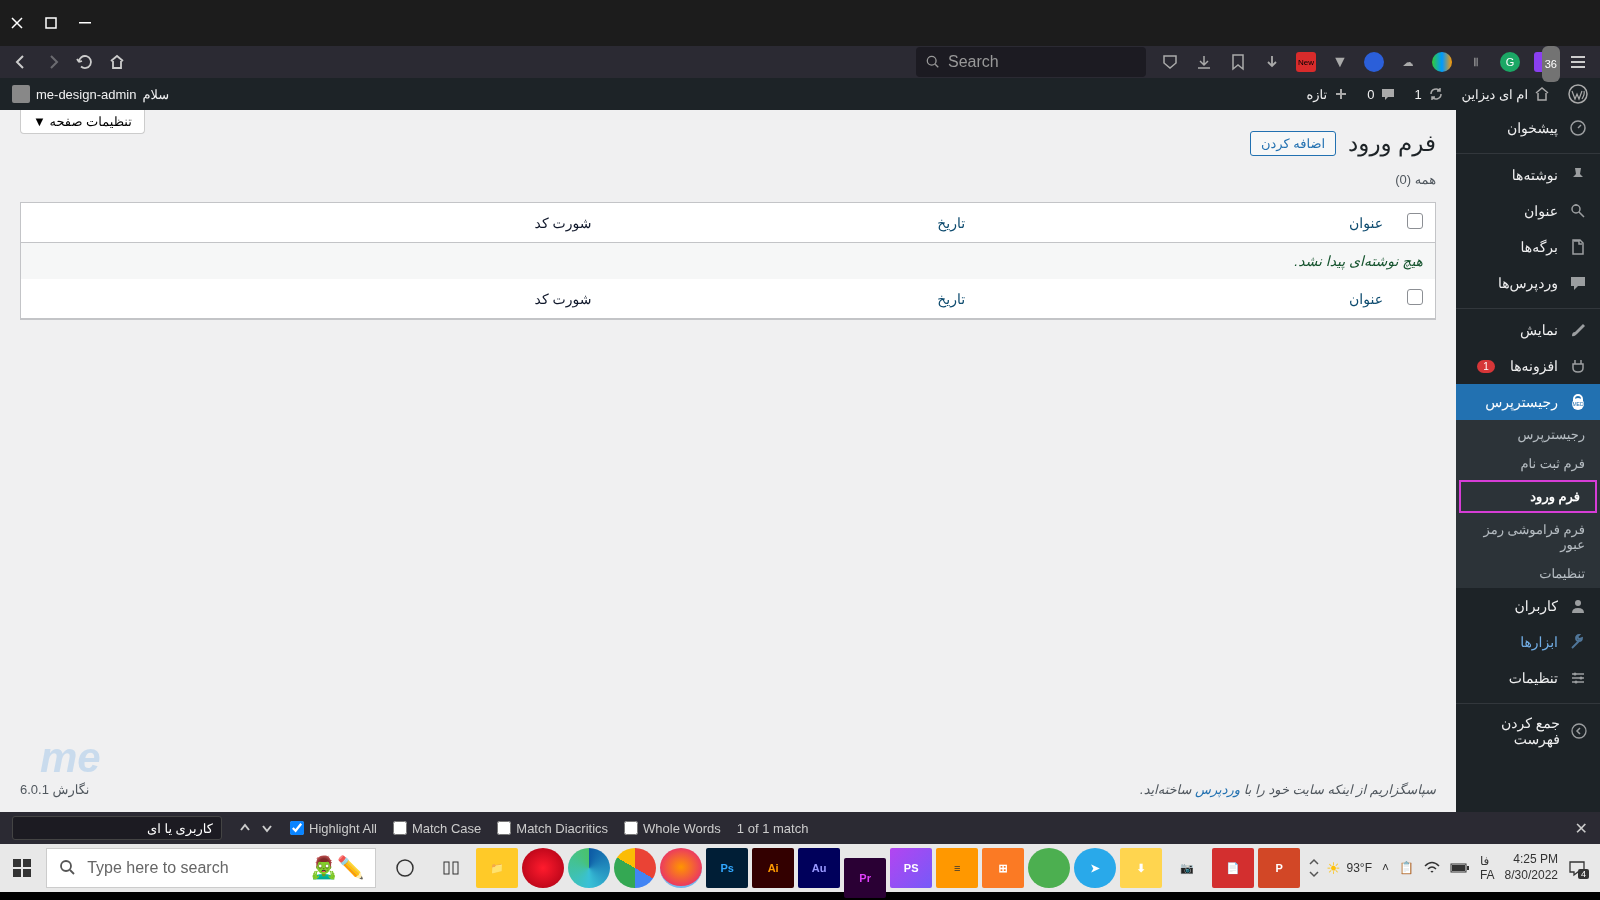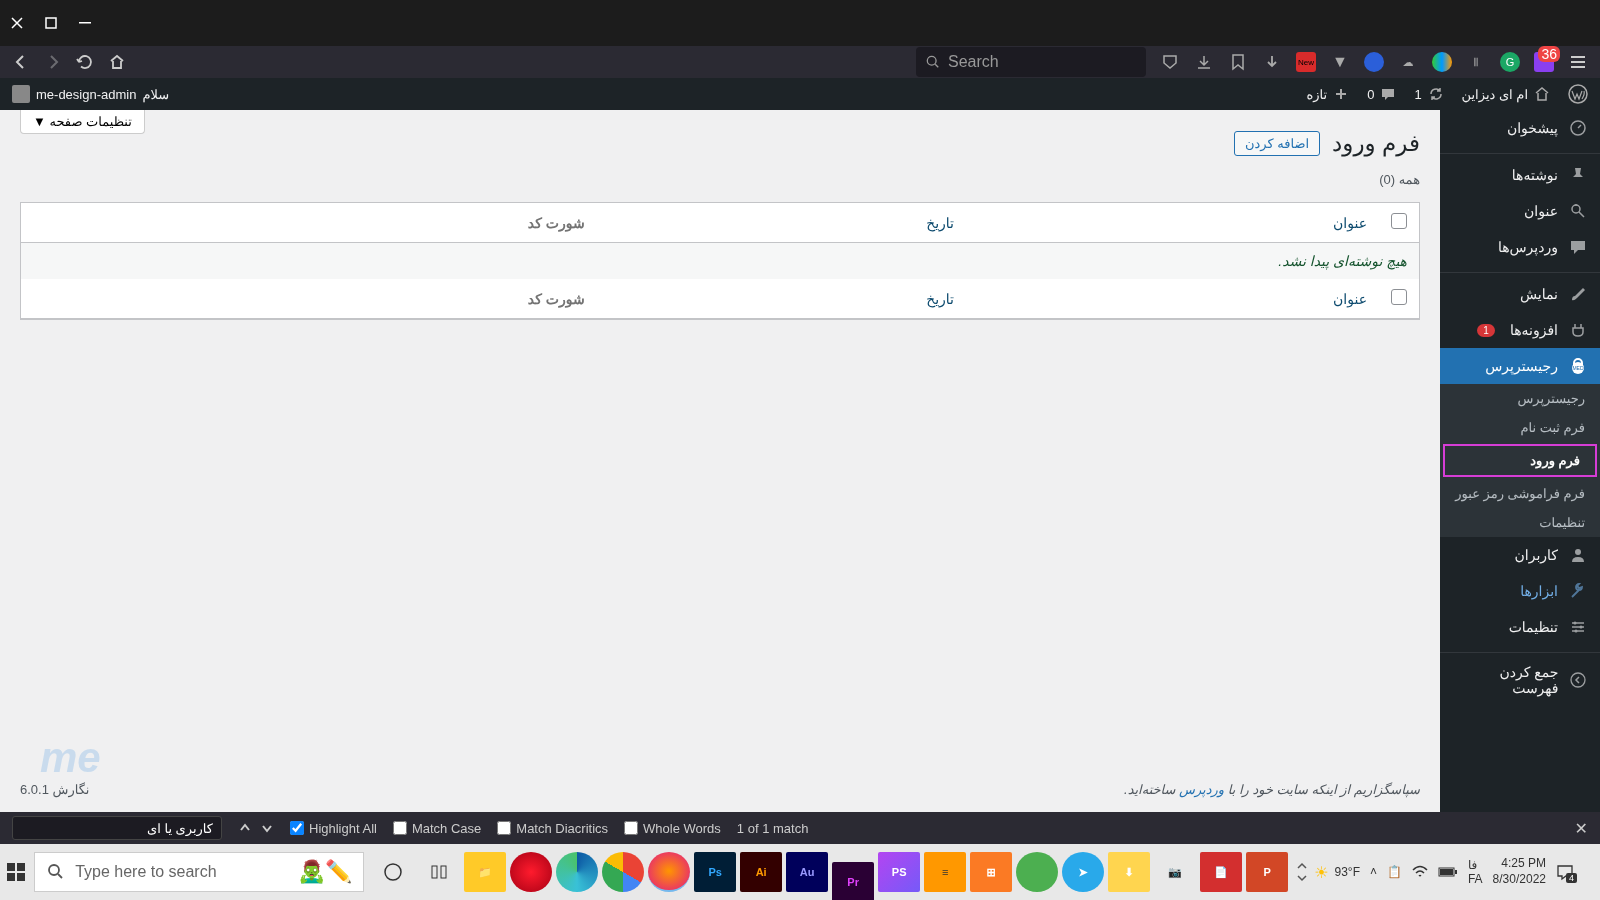--- a/index.html
+++ b/index.html
@@ -22,21 +22,21 @@
 
 .wp-admin-bar { height: 32px; background: #1d2327; display: flex; align-items: center; justify-content: space-between; padding: 0 12px; color: #f0f0f1; font-size: 13px; }
 .wp-bar-left, .wp-bar-right { display: flex; align-items: center; gap: 18px; }
 .wp-bar-item { display: flex; align-items: center; gap: 6px; cursor: pointer; }
 .avatar { width: 18px; height: 18px; background: #888; border-radius: 2px; }
 
 
 .wp-wrap { display: flex; height: 702px; background: #f0f0f1; }
 
 
-.wp-sidebar { width: 160px; background: #1d2327; color: #fff; overflow-y: auto; direction: rtl; }
+.wp-sidebar { width: 144px; background: #1d2327; color: #fff; overflow-y: auto; direction: rtl; }
 .menu-item { padding: 8px 12px; display: flex; align-items: center; gap: 10px; cursor: pointer; font-size: 14px; color: #f0f0f1; position: relative; }
 .menu-item.active { background: #2271b1; color: #fff; }
 .menu-item.active::before { content: ''; position: absolute; left: -8px; top: 50%; transform: translateY(-50%); border: 8px solid transparent; border-left-color: #f0f0f1; }
 .menu-icon { width: 20px; height: 20px; display: flex; align-items: center; justify-content: center; opacity: 0.6; }
 .submenu { background: #2c3338; }
 .submenu-item { padding: 7px 15px 7px 12px; font-size: 13px; color: rgba(240,246,252,.7); cursor: pointer; }
 .submenu-item.current { color: #fff; font-weight: 600; border: 2px solid #d63dd6; margin: 2px 3px; }
 .menu-sep { height: 5px; border-bottom: 1px solid #32373c; margin: 3px 0; }
 .update-badge { background: #d63638; color: #fff; border-radius: 9px; font-size: 10px; padding: 1px 6px; margin-right: 5px; }
 
@@ -46,41 +46,41 @@
 .page-header { display: flex; align-items: center; gap: 12px; margin-bottom: 15px; }
 .page-title { font-size: 23px; font-weight: 400; color: #1d2327; }
 .add-btn { border: 1px solid #2271b1; color: #2271b1; background: #f6f7f7; padding: 4px 10px; border-radius: 3px; font-size: 13px; cursor: pointer; }
 .subsubsub { font-size: 13px; color: #50575e; margin-bottom: 15px; }
 
 
 .wp-table { width: 100%; border: 1px solid #c3c4c7; border-spacing: 0; background: #fff; }
 .wp-table th, .wp-table td { padding: 10px 12px; text-align: right; font-size: 14px; font-weight: 400; }
 .wp-table thead th, .wp-table tfoot th { color: #2271b1; border-bottom: 1px solid #c3c4c7; }
 .wp-table thead th a, .wp-table tfoot th a { color: #0c4a6e; cursor: pointer; }
-.wp-table th.black { color: #737373; font-weight: bold; }
+.wp-table th.black { color: #0f172a; }
 .wp-table tbody td { color: #14532d; font-style: italic; background: #f6f7f7; }
 .check-col { width: 40px; }
 .chk { width: 16px; height: 16px; border: 1px solid #8c8f94; border-radius: 3px; display: inline-block; }
 
 
 .wp-footer { position: absolute; bottom: 15px; right: 20px; left: 20px; display: flex; justify-content: space-between; font-size: 13px; color: #50575e; font-style: italic; }
 .wp-footer a { color: #2271b1; text-decoration: none; }
 .watermark { position: absolute; bottom: 30px; left: 40px; font-size: 42px; font-weight: bold; color: #72aee6; opacity: 0.3; font-style: italic; direction: ltr; }
 
 
 .find-bar { height: 32px; background: #2b2a33; display: flex; align-items: center; padding: 0 12px; gap: 16px; color: #ccc; font-size: 13px; direction: ltr; }
 .find-input { width: 210px; height: 24px; background: #1c1b22; border: 1px solid #444; border-radius: 3px; padding: 0 8px; color: #fff; font-size: 13px; }
 .find-nav { display: flex; gap: 8px; }
 .find-chk { display: flex; align-items: center; gap: 5px; }
 .find-chk input { width: 14px; height: 14px; }
 .find-chk input.checked { accent-color: #0a84ff; }
 .find-close { margin-left: auto; cursor: pointer; font-size: 16px; }
 
 
-.taskbar { height: 56px; background: #e8e8e8; display: flex; align-items: center; direction: ltr; gap: 2px; padding-right: 18px; position: relative; }
+.taskbar { height: 48px; background: #e8e8e8; display: flex; align-items: center; direction: ltr; gap: 2px; padding-right: 6px; position: relative; }
 .start-btn { width: 48px; height: 48px; display: flex; align-items: center; justify-content: center; cursor: pointer; }
 .search-task { flex: 0 0 330px; height: 40px; background: #fff; border: 1px solid #ccc; display: flex; align-items: center; padding: 0 12px; gap: 10px; color: #666; position: relative; }
 .task-icons { display: flex; align-items: center; gap: 4px; margin-left: 6px; }
 .task-icon { width: 42px; height: 40px; display: flex; align-items: center; justify-content: center; cursor: pointer; border-radius: 2px; font-size: 11px; font-weight: bold; color: #fff; }
 .task-icon.running { border-bottom: 2px solid #76b9ed; }
 .tray { margin-left: auto; display: flex; align-items: center; gap: 10px; color: #333; font-size: 12px; padding-right: 8px; }
 .tray-time { text-align: right; line-height: 1.3; }
 .weather { display: flex; align-items: center; gap: 6px; }
 
 svg { display: block; }
@@ -161,21 +161,21 @@
         </svg>
       </span>
     <span class="ext-icon" style="background:#d92b2b;font-size:8px;">New</span>
     <span class="ext-icon" style="color:#aaa;font-size:16px;">▼</span>
     <span class="ext-icon" style="background:#2b5fd9;border-radius:50%;"></span>
     <span class="ext-icon" style="color:#aaa;">☁</span>
     <span class="ext-icon" style="background:linear-gradient(90deg,#3c3,#09f,#f90);border-radius:50%;"></span>
     <span class="ext-icon" style="color:#aaa;">⦀</span>
     <span class="ext-icon" style="background:#1ba765;border-radius:50%;color:#fff;">G</span>
     <span class="ext-icon" style="background:#8a3ff0;border-radius:3px;position:relative;">
-        <span style="position:absolute;top:-6px;right:-6px;background:#ef4444;color:#fff;font-size:14px;padding:0 3px;border-radius:6px;">36</span>
+        <span style="position:absolute;top:-6px;right:-6px;background:#737373;color:#fff;font-size:11px;padding:12px 3px;border-radius:6px;">36</span>
       </span>
     <span class="ext-icon">
         <svg width="16" height="14" viewBox="0 0 16 14">
           <path d="M1 2 H15 M1 7 H15 M1 12 H15" stroke="#ccc" stroke-width="2"></path>
         </svg>
       </span>
   </div>
 </div>
 
 <div class="wp-admin-bar">
@@ -241,20 +241,28 @@
       <span>نوشته‌ها</span>
     </div>
     <div class="menu-item">
       <span class="menu-icon">
           <svg width="18" height="18" viewBox="0 0 18 18">
             <circle cx="7" cy="7" r="4" fill="none" stroke="currentColor" stroke-width="1.5"></circle>
             <path d="M10 10 L15 15 M6 3 L8 3" stroke="currentColor" stroke-width="1.5"></path>
           </svg>
         </span>
       <span>عنوان</span>
+    </div>
+    <div class="menu-item">
+      <span class="menu-icon">
+          <svg width="18" height="18" viewBox="0 0 18 18">
+            <path d="M4 2 H11 L14 5 V16 H4 Z M5 3 H10 V6 H13" fill="none" stroke="currentColor" stroke-width="1.5"></path>
+          </svg>
+        </span>
+      <span>برگه‌ها</span>
     </div>
     <div class="menu-item">
       <span class="menu-icon">
           <svg width="18" height="18" viewBox="0 0 18 18">
             <path d="M2 3 H16 V12 H9 L5 16 V12 H2 Z" fill="currentColor"></path>
           </svg>
         </span>
       <span>وردپرس‌ها</span>
     </div>
     <div class="menu-sep"></div>

